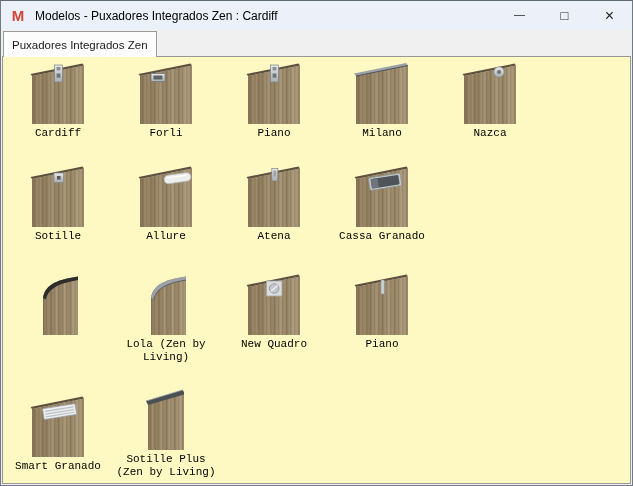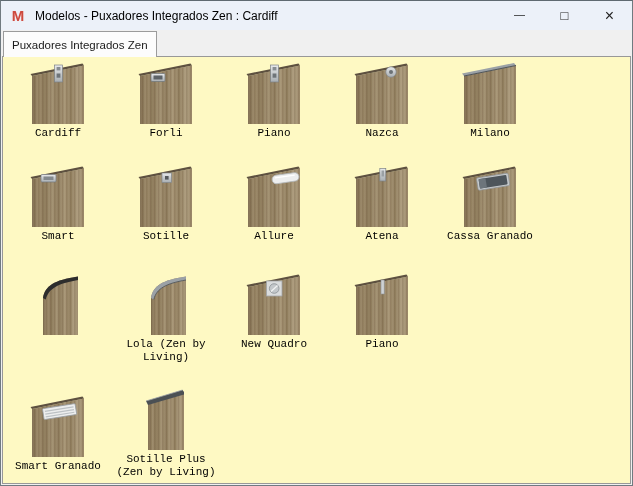--- a/index.html
+++ b/index.html
@@ -86,47 +86,37 @@
               <rect x="36.5" y="4" width="8" height="17" fill="url(#metalV)" stroke="#7c8286" stroke-width="0.7"></rect>
               <rect x="38.6" y="6" width="3.8" height="3.4" fill="#878d91"></rect>
               <rect x="38.6" y="12.5" width="3.8" height="4.2" fill="#6e7478"></rect>
             </svg></div>
           <div class="label">Piano</div>
         </div>
         <div class="cell">
           <div class="thumb"><svg viewBox="0 0 80 66" width="80" height="66">
               <path d="M14,15 L66,4.5 L66,63 L14,63 Z" fill="url(#woodG)"></path>
               <path d="M14,15 L66,4.5 L66,63 L14,63 Z" fill="url(#grainP)"></path>
+              <path d="M12,12.5 L64,2 L66,4.5 L14,15 Z" fill="#9ba1a6"></path>
+              <path d="M14,15 L66,4.5" stroke="#4e5358" stroke-width="1" fill="none"></path>
+            </svg></div>
+          <div class="label">Milano</div>
+        </div>
+        <div class="cell">
+          <div class="thumb"><svg viewBox="0 0 80 66" width="80" height="66">
+              <path d="M14,15 L66,4.5 L66,63 L14,63 Z" fill="url(#woodG)"></path>
+              <path d="M14,15 L66,4.5 L66,63 L14,63 Z" fill="url(#grainP)"></path>
               <path d="M14,15 L66,4.5 L64.5,2.6 L12.5,13 Z" fill="#5e5140"></path>
               <circle cx="49" cy="11" r="5.2" fill="url(#metalV)" stroke="#82888c" stroke-width="0.7"></circle>
               <circle cx="49" cy="11" r="2" fill="#6b7175"></circle>
             </svg></div>
           <div class="label">Nazca</div>
         </div>
-        <div class="cell">
-          <div class="thumb"><svg viewBox="0 0 80 66" width="80" height="66">
-              <path d="M14,15 L66,4.5 L66,63 L14,63 Z" fill="url(#woodG)"></path>
-              <path d="M14,15 L66,4.5 L66,63 L14,63 Z" fill="url(#grainP)"></path>
-              <path d="M12,12.5 L64,2 L66,4.5 L14,15 Z" fill="#9ba1a6"></path>
-              <path d="M14,15 L66,4.5" stroke="#4e5358" stroke-width="1" fill="none"></path>
-            </svg></div>
-          <div class="label">Milano</div>
-        </div>
       </div>
       <div class="row" style="height: 108px;">
-        <div class="cell">
-          <div class="thumb"><svg viewBox="0 0 80 66" width="80" height="66">
-              <path d="M14,15 L66,4.5 L66,63 L14,63 Z" fill="url(#woodG)"></path>
-              <path d="M14,15 L66,4.5 L66,63 L14,63 Z" fill="url(#grainP)"></path>
-              <path d="M14,15 L66,4.5 L64.5,2.6 L12.5,13 Z" fill="#5e5140"></path>
-              <rect x="23" y="10.5" width="15" height="7.5" rx="1" fill="url(#metalV)" stroke="#777d81" stroke-width="0.7"></rect>
-              <rect x="25.5" y="12.5" width="10" height="3.5" fill="#83898d"></rect>
-            </svg></div>
-          <div class="label">Smart</div>
-        </div>
         <div class="cell">
           <div class="thumb"><svg viewBox="0 0 80 66" width="80" height="66">
               <path d="M14,15 L66,4.5 L66,63 L14,63 Z" fill="url(#woodG)"></path>
               <path d="M14,15 L66,4.5 L66,63 L14,63 Z" fill="url(#grainP)"></path>
               <path d="M14,15 L66,4.5 L64.5,2.6 L12.5,13 Z" fill="#5e5140"></path>
               <rect x="36" y="9" width="9.5" height="9.5" fill="url(#metalV)" stroke="#82888c" stroke-width="0.7"></rect>
               <rect x="39" y="12" width="3.6" height="3.6" fill="#54585b"></rect>
             </svg></div>
           <div class="label">Sotille</div>
         </div>

